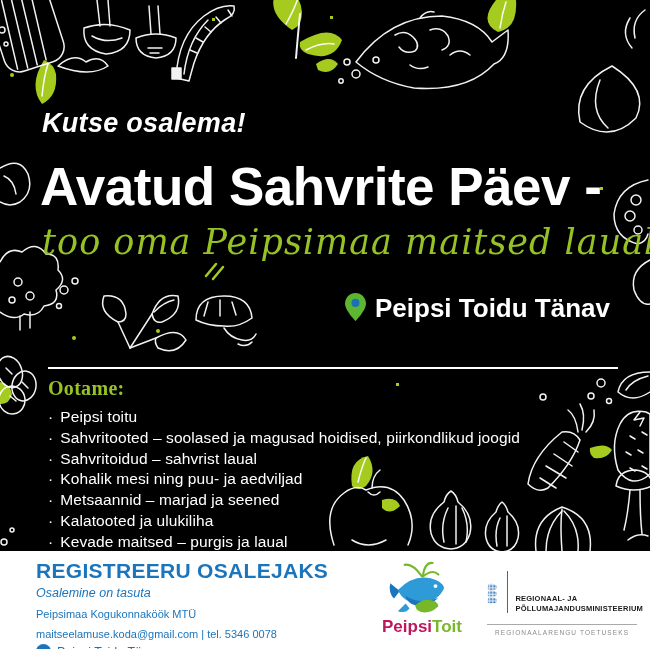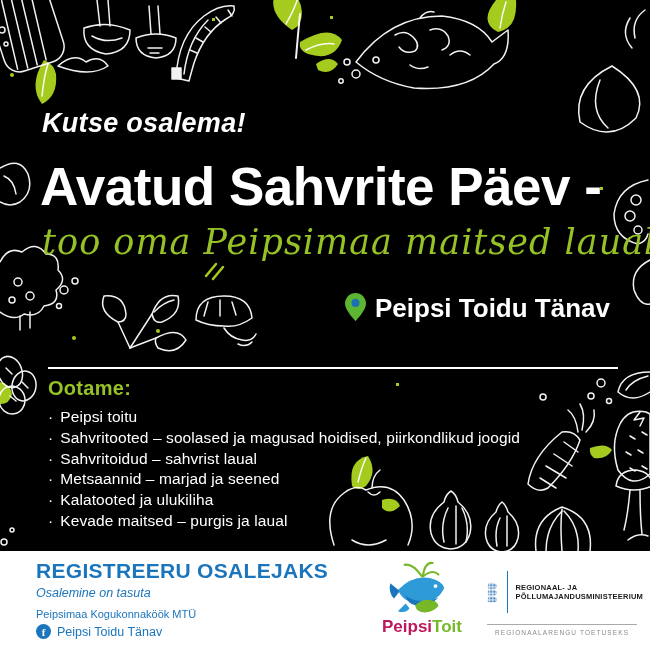--- a/index.html
+++ b/index.html
@@ -8,38 +8,38 @@
   .blue-area{position:absolute;left:0;top:0;width:650px;height:551px;background:#000000;overflow:hidden;}
   .doodles{position:absolute;left:0;top:0;width:650px;height:551px;pointer-events:none;}
   .kicker{position:absolute;left:42px;top:108px;color:#fff;font-size:27px;font-style:italic;font-weight:600;letter-spacing:.3px;}
   .title{position:absolute;left:40px;top:156px;margin:0;color:#fff;font-size:53px;font-weight:700;letter-spacing:-.5px;white-space:nowrap;}
   .script{position:absolute;left:42px;top:222px;color:#97C225;font-size:35px;font-style:italic;
     font-family:"DejaVu Serif",serif;letter-spacing:1px;white-space:nowrap;}
   .location{position:absolute;right:40px;top:292px;text-align:right;color:#fff;font-weight:700;font-size:26px;line-height:33px;}
   .location .pin{display:inline-block;width:21px;height:28px;margin-right:9px;vertical-align:-4px;}
   .divider{position:absolute;left:48px;top:367px;width:570px;height:2px;background:#fff;}
   .list{position:absolute;left:48px;top:377px;width:560px;}
-  .list-heading{color:#97C225;font-size:20px;font-weight:700;letter-spacing:.3px;}
+  .list-heading{color:#97C225;font-size:20px;font-weight:700;letter-spacing:.3px;font-family:Liberation Serif, serif;}
   .list ul{list-style:none;margin:7px 0 0 0;padding:0;}
   .list li{color:#fff;font-size:15.5px;line-height:20.8px;letter-spacing:.1px;}
   .blt{margin-right:7px;}
   .footer{position:absolute;left:0;top:551px;width:650px;height:92px;background:#fff;}
   .f-left{position:absolute;left:36px;top:8px;color:#1B75BC;}
   .f-head{font-size:21px;font-weight:700;letter-spacing:.3px;}
   .f-note{font-size:12.5px;font-style:italic;margin-top:3px;}
   .f-org,.f-contact{font-size:11px;margin-top:8px;}
   .f-fb{margin-top:4px;font-size:12.5px;display:flex;align-items:center;gap:6px;cursor:pointer;}
   .fb-ic{display:inline-flex;width:15px;height:15px;border-radius:50%;background:#1B75BC;color:#fff;
     font-size:11px;font-weight:700;align-items:center;justify-content:center;font-family:"Liberation Serif",serif;}
   .pt-logo{position:absolute;left:372px;top:10px;width:100px;text-align:center;}
   .pt-text{font-size:17px;font-weight:700;margin-top:-2px;}
   .pt-blue{color:#be185d;}
   .pt-green{color:#76B82A;}
   .ministry{position:absolute;left:487px;top:20px;width:156px;}
-  .min-row{display:flex;align-items:center;}
+  .min-row{display:flex;align-items:flex-end;}
   .min-sep{width:2px;height:42px;background:#1B75BC;margin:0 8px;}
   .min-name{font-size:7.5px;font-weight:700;line-height:9.5px;color:#1a1a1a;letter-spacing:.2px;text-transform:uppercase;}
   .min-line{margin-top:11px;width:150px;border-top:1px solid #aaa;}
   .min-tag{margin-top:4px;width:150px;text-align:center;font-size:6.5px;color:#8a8a8a;letter-spacing:1.1px;}
 </style>
 </head>
 <body>
 
 <div class="poster">
   <div class="blue-area">
@@ -214,32 +214,34 @@
     </div>
 
     <div class="divider"></div>
 
     <div class="list">
       <div class="list-heading">Ootame:</div>
       <ul>
         <li><span class="blt">·</span><span>Peipsi toitu</span></li>
         <li><span class="blt">·</span><span>Sahvritooted – soolased ja magusad hoidised, piirkondlikud joogid</span></li>
         <li><span class="blt">·</span><span>Sahvritoidud – sahvrist laual</span></li>
+        <li><span class="blt">·</span><span>Kohalik mesi ning puu- ja aedviljad</span></li>
         <li><span class="blt">·</span><span>Metsaannid – marjad ja seened</span></li>
         <li><span class="blt">·</span><span>Kalatooted ja ulukiliha</span></li>
         <li><span class="blt">·</span><span>Kevade maitsed – purgis ja laual</span></li>
       </ul>
     </div>
   </div>
 
   <div class="footer">
     <div class="f-left">
       <div class="f-head">REGISTREERU OSALEJAKS</div>
       <div class="f-note">Osalemine on tasuta</div>
       <div class="f-org">Peipsimaa Kogukonnaköök MTÜ</div>
+      <div class="f-contact">maitseelamuse.koda@gmail.com | tel. 5346 0078</div>
       <div class="f-fb">
         <span class="fb-ic">f</span>
         <span>Peipsi Toidu Tänav</span>
       </div>
     </div>
 
     <div class="pt-logo">
       <svg viewBox="0 0 70 56" width="80" height="54">
         <g stroke="#76B82A" stroke-width="2.2" fill="none" stroke-linecap="round">
           <path d="M35,16 q-10,-14 -18,-12"></path>

